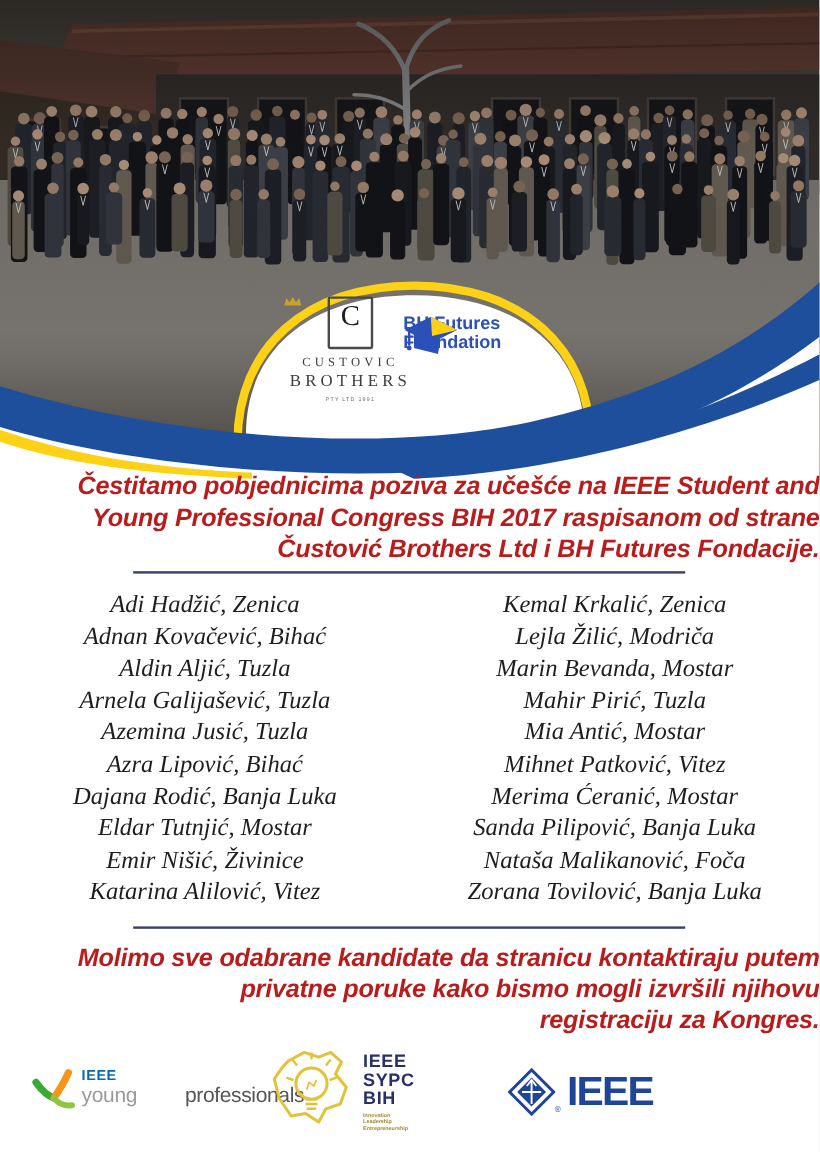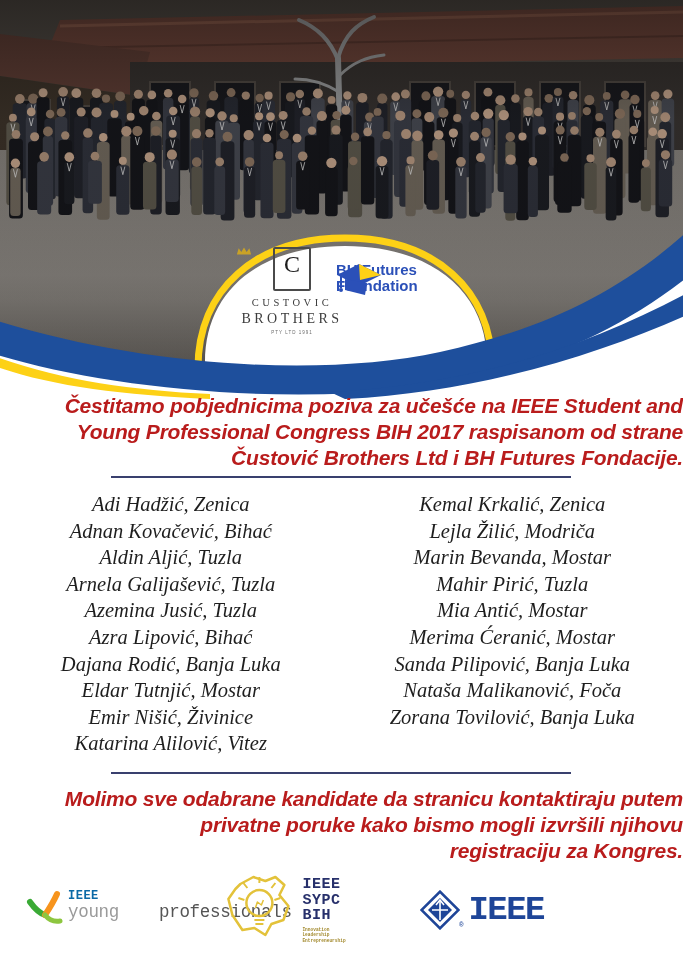--- a/index.html
+++ b/index.html
@@ -22,21 +22,21 @@
   .heading{position:absolute;top:393px;left:0;width:683px;text-align:right;
            font-style:italic;font-weight:bold;font-size:21px;line-height:26px;letter-spacing:-0.2px;color:#b91c1c;}
   .divider{position:absolute;left:111px;width:460px;height:2px;background:var(--divider-navy);}
   .d1{top:476px;} .d2{top:772px;}
   .names{position:absolute;top:491px;left:0;width:683px;display:flex;}
   .name-col{width:50%;text-align:center;font-family:"Liberation Serif",serif;font-style:italic;
             font-size:20.5px;line-height:26.6px;color:#1e1e1e;}
   .note{position:absolute;top:786px;left:0;width:683px;text-align:right;
         font-style:italic;font-weight:bold;font-size:21px;line-height:26px;letter-spacing:-0.2px;color:#b91c1c;}
   
-  .footer{position:absolute;top:868px;left:0;width:566px;height:92px;font-family:Liberation Mono, monospace;}
+  .footer{position:absolute;top:868px;left:0;width:566px;height:92px;}
   .yp{position:absolute;left:26px;top:22px;display:flex;align-items:flex-start;gap:4px;}
   .yp-col{display:flex;flex-direction:column;}
   .yp-ieee{color:#0a69a6;font-weight:bold;font-size:12px;letter-spacing:0.5px;line-height:13px;}
   .yp-word{font-size:17.5px;line-height:19px;letter-spacing:-0.3px;}
   .yp-young{color:#9a9a9a;} .yp-prof{color:#555555;padding-left:40px;}
   .sypc{position:absolute;left:50%;transform:translateX(-50%);top:2px;display:flex;align-items:center;gap:4px;}
   .sypc-col{display:flex;flex-direction:column;}
   .sypc-main{font-weight:bold;font-size:15px;line-height:15.5px;color:#27306b;letter-spacing:0.5px;}
   .sypc-subs{margin-top:3px;}
   .sypc-sub{font-size:4.5px;line-height:5.5px;color:#a38a2e;font-weight:bold;}
@@ -508,20 +508,21 @@
         <div class="name-row">Eldar Tutnjić, Mostar</div>
         <div class="name-row">Emir Nišić, Živinice</div>
         <div class="name-row">Katarina Alilović, Vitez</div>
       </div>
     <div class="name-col">
         <div class="name-row">Kemal Krkalić, Zenica</div>
         <div class="name-row">Lejla Žilić, Modriča</div>
         <div class="name-row">Marin Bevanda, Mostar</div>
         <div class="name-row">Mahir Pirić, Tuzla</div>
         <div class="name-row">Mia Antić, Mostar</div>
+        <div class="name-row">Mihnet Patković, Vitez</div>
         <div class="name-row">Merima Ćeranić, Mostar</div>
         <div class="name-row">Sanda Pilipović, Banja Luka</div>
         <div class="name-row">Nataša Malikanović, Foča</div>
         <div class="name-row">Zorana Tovilović, Banja Luka</div>
       </div>
   </div>
 
   <div class="divider d2"></div>
 
   <div class="note">

